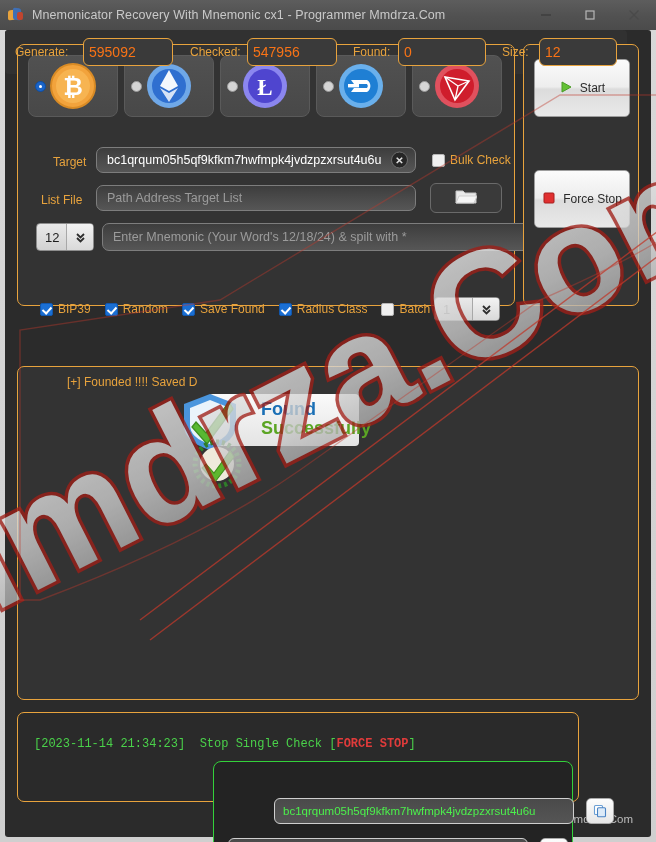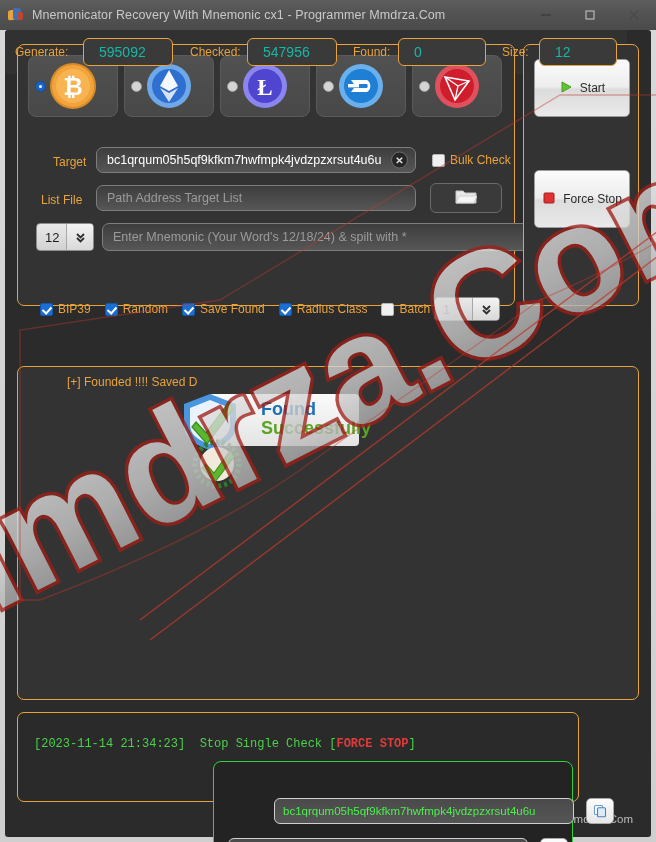--- a/index.html
+++ b/index.html
@@ -125,21 +125,21 @@
     border:1px solid #9d9d9d;border-radius:5px;
     background:linear-gradient(180deg,#fbfbfb 0%,#ededed 48%,#dcdcdc 52%,#e9e9e9 100%);
     display:flex;align-items:center;justify-content:center;gap:7px;
     color:#2b2b2b;font-size:12px;box-sizing:border-box;
   }
   
   .stat-lbl{position:absolute;color:#e8a33d;font-size:12px;top:15px;}
   .stat-box{
     position:absolute;top:8px;height:28px;box-sizing:border-box;
     border:1px solid #e8a33d;border-radius:6px;background:#3a3a3a;
-    color:#14b8a6;font-size:14px;display:flex;align-items:center;padding-left:15px;
+    color:#f97316;font-size:14px;display:flex;align-items:center;padding-left:5px;
   }
   
   .logline{
     position:absolute;left:14px;top:8px;color:#e8a33d;font-size:12px;
     font-family:"Liberation Sans", sans-serif;white-space:nowrap;padding-left:35px;
   }
   
   #found-dlg{
     position:absolute;left:195px;top:394px;width:360px;height:241px;
     border:1px solid #33d13a;border-radius:8px;background:#232323;

